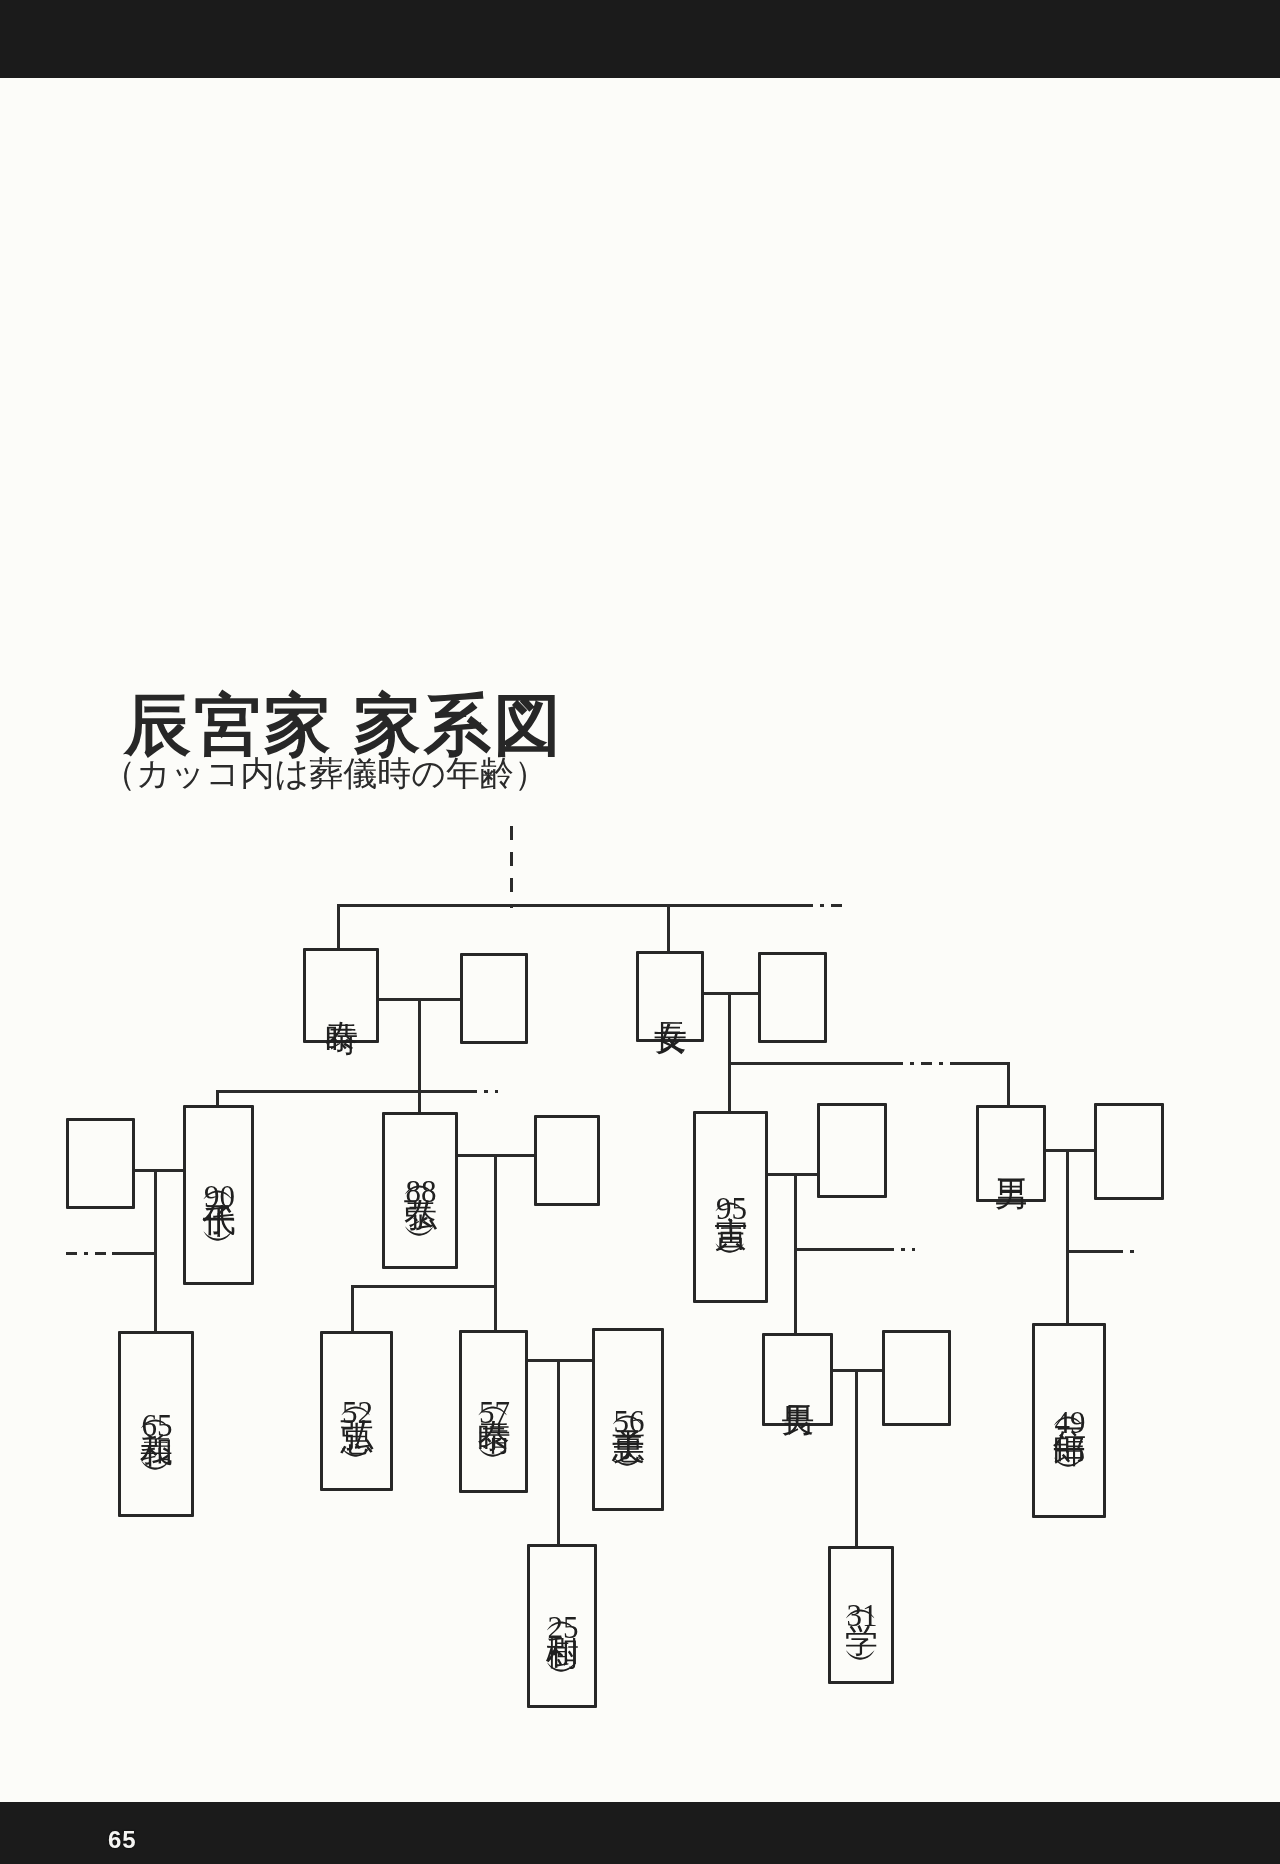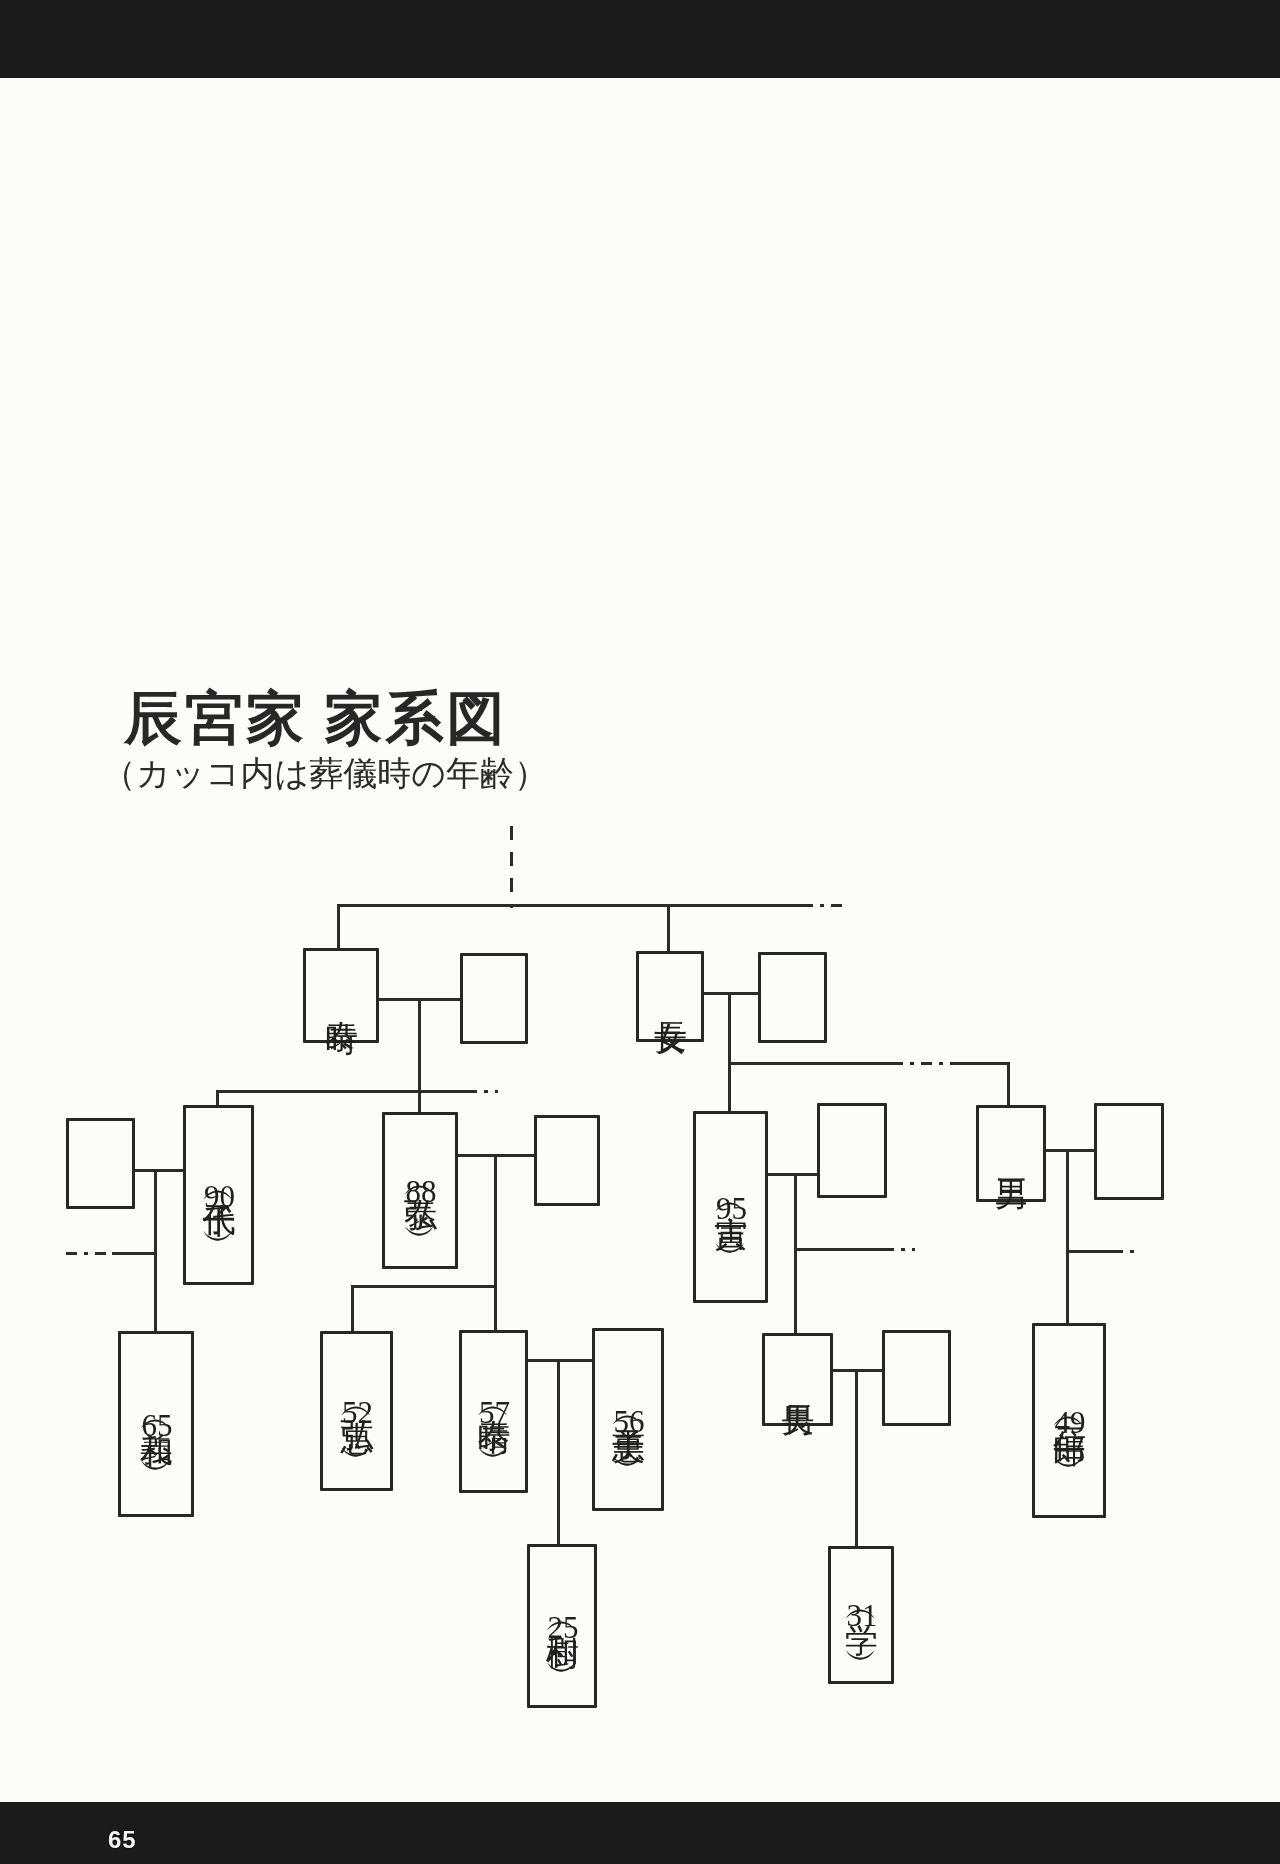--- a/index.html
+++ b/index.html
@@ -12,21 +12,21 @@
   #bar-top{top:0;height:78px;}
   #bar-bottom{top:1802px;height:62px;}
   #page-num{
     position:absolute;left:108px;top:24px;color:#f5f5f3;
     font-family:"Liberation Sans","DejaVu Sans",sans-serif;
     font-size:24px;font-weight:bold;letter-spacing:1px;
     text-shadow:0 0 2px #000;
   }
   #title{
     position:absolute;left:124px;top:680px;width:700px;
-    font-size:58px;font-weight:600;color:#272727;letter-spacing:3px;
+    font-size:67px;font-weight:600;color:#272727;letter-spacing:3px;
     white-space:nowrap;
   }
   #subtitle{
     position:absolute;left:102px;top:751px;width:700px;
     font-size:34px;font-weight:500;color:#2b2b2b;letter-spacing:0px;
     white-space:nowrap;
   }
   
   .pbox{
     position:absolute;border:3px solid #272727;border-radius:1px;

